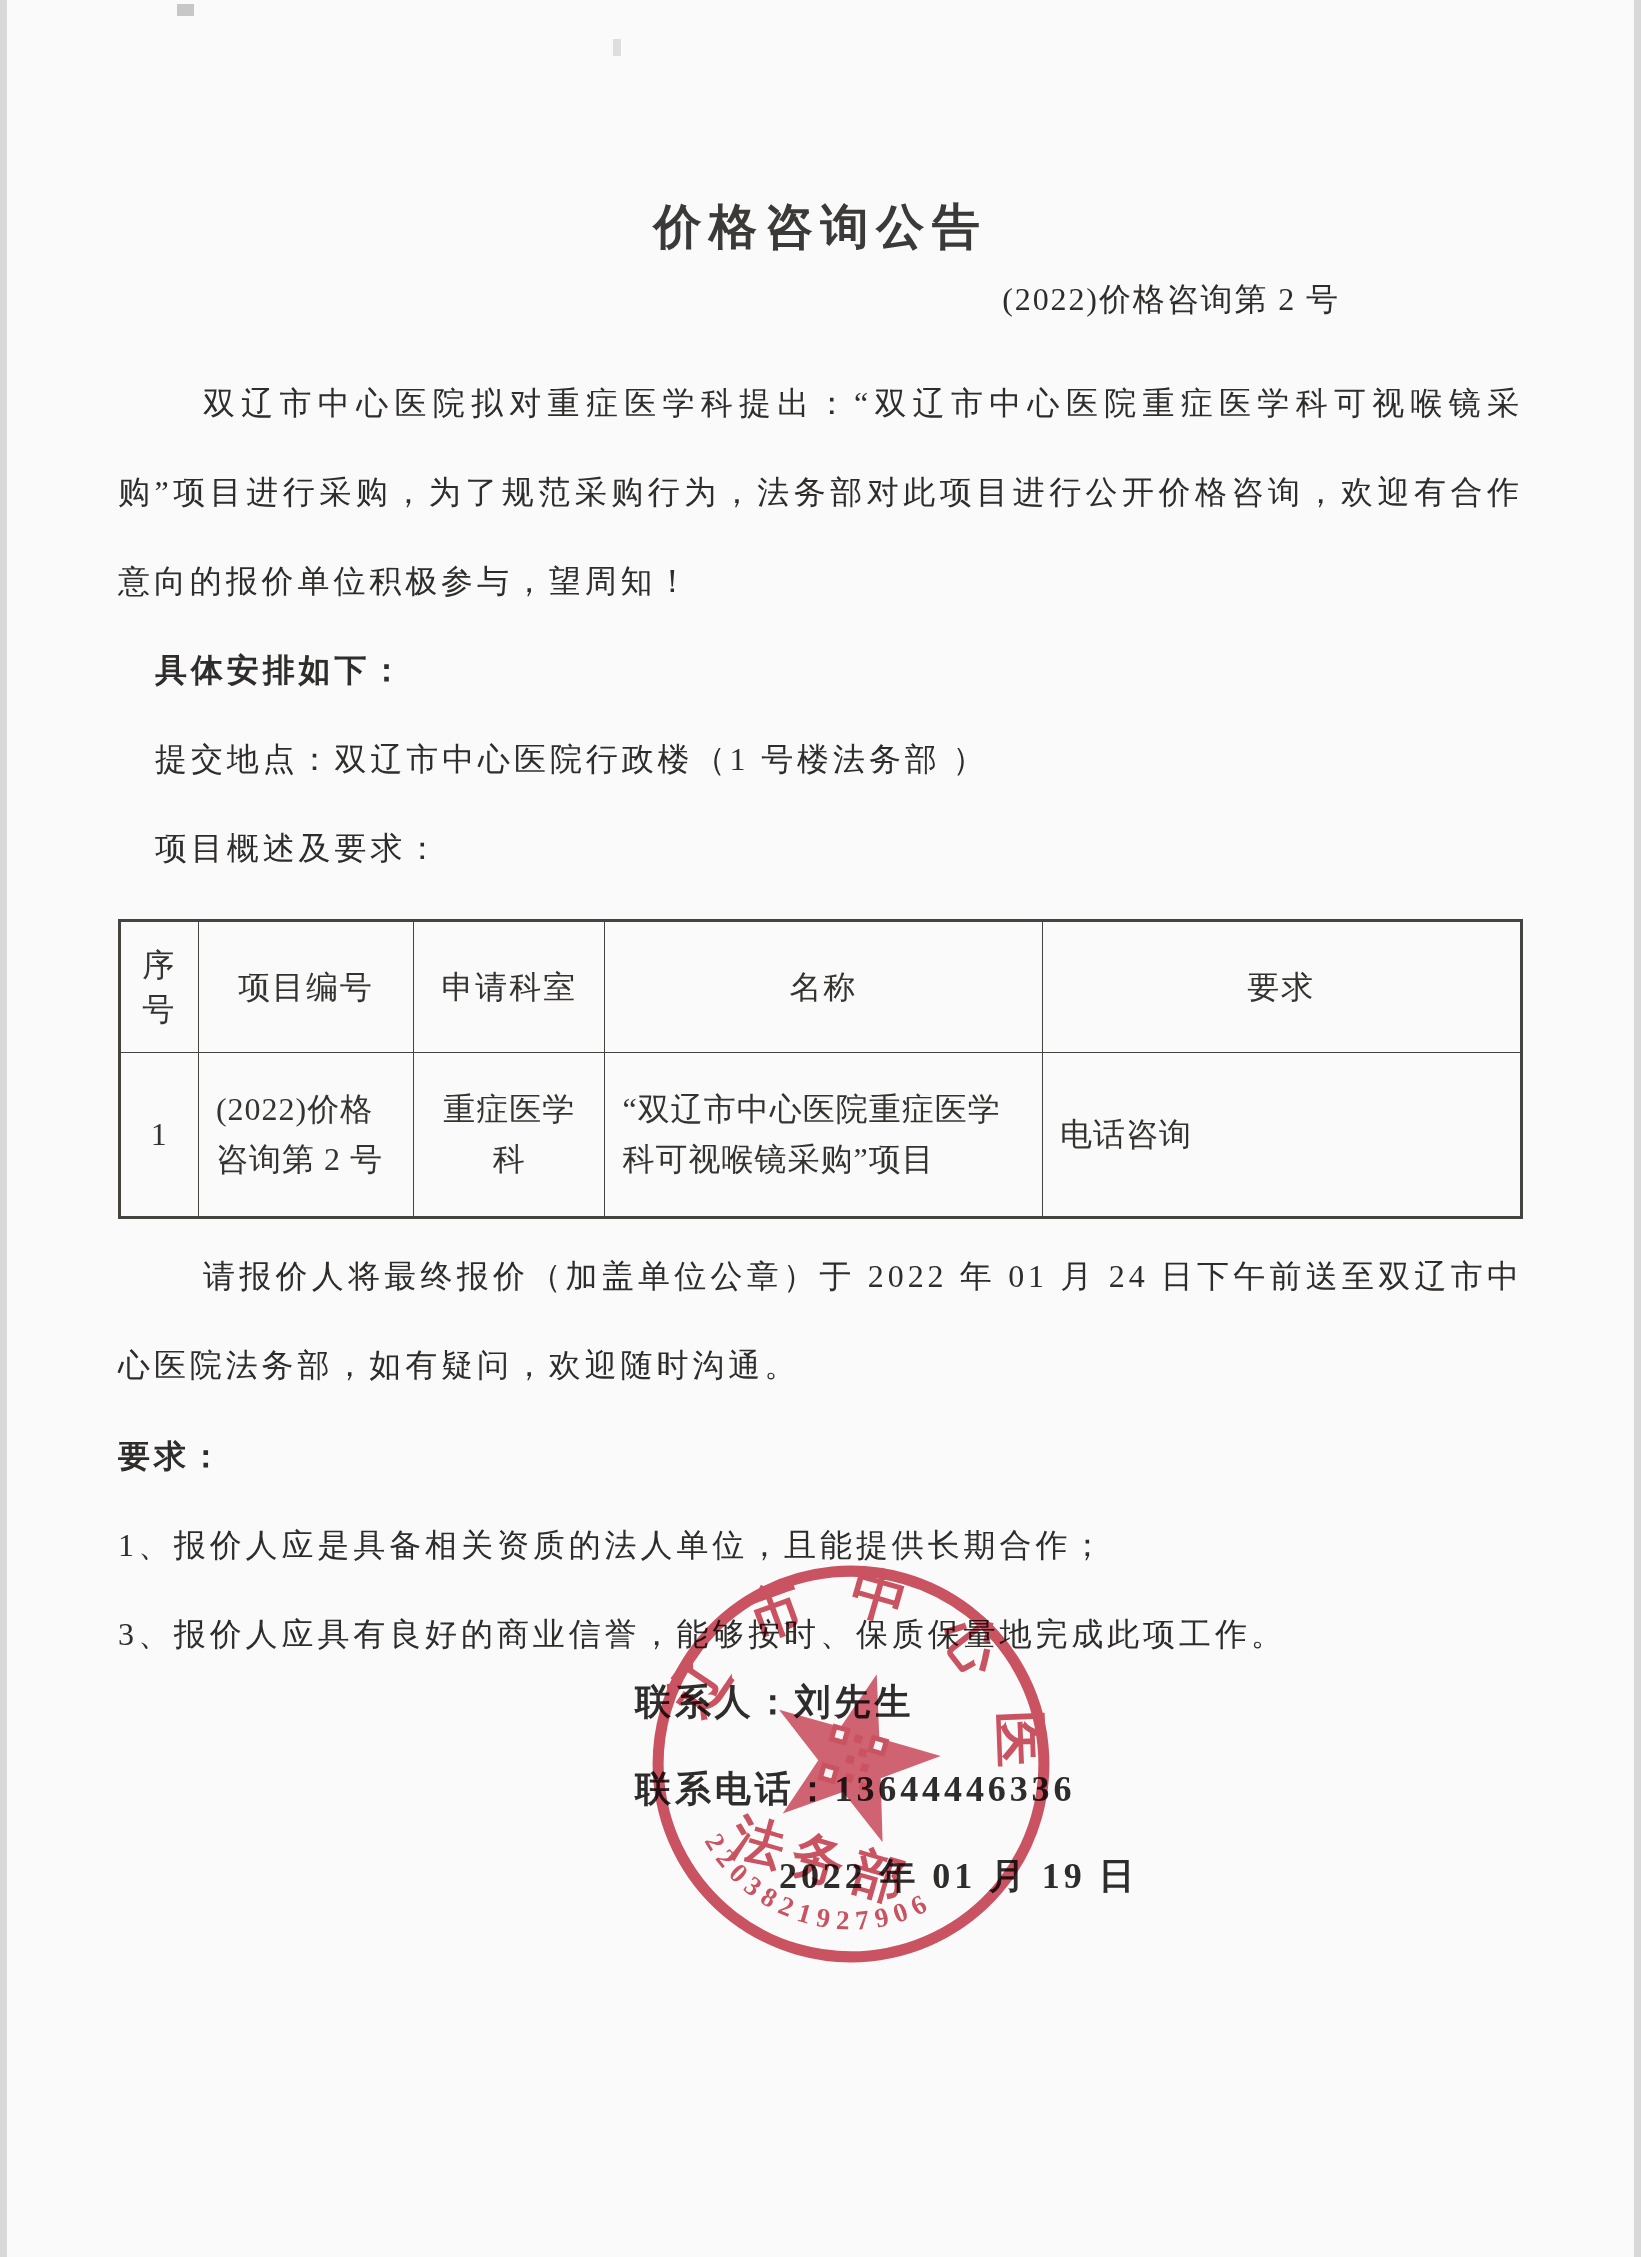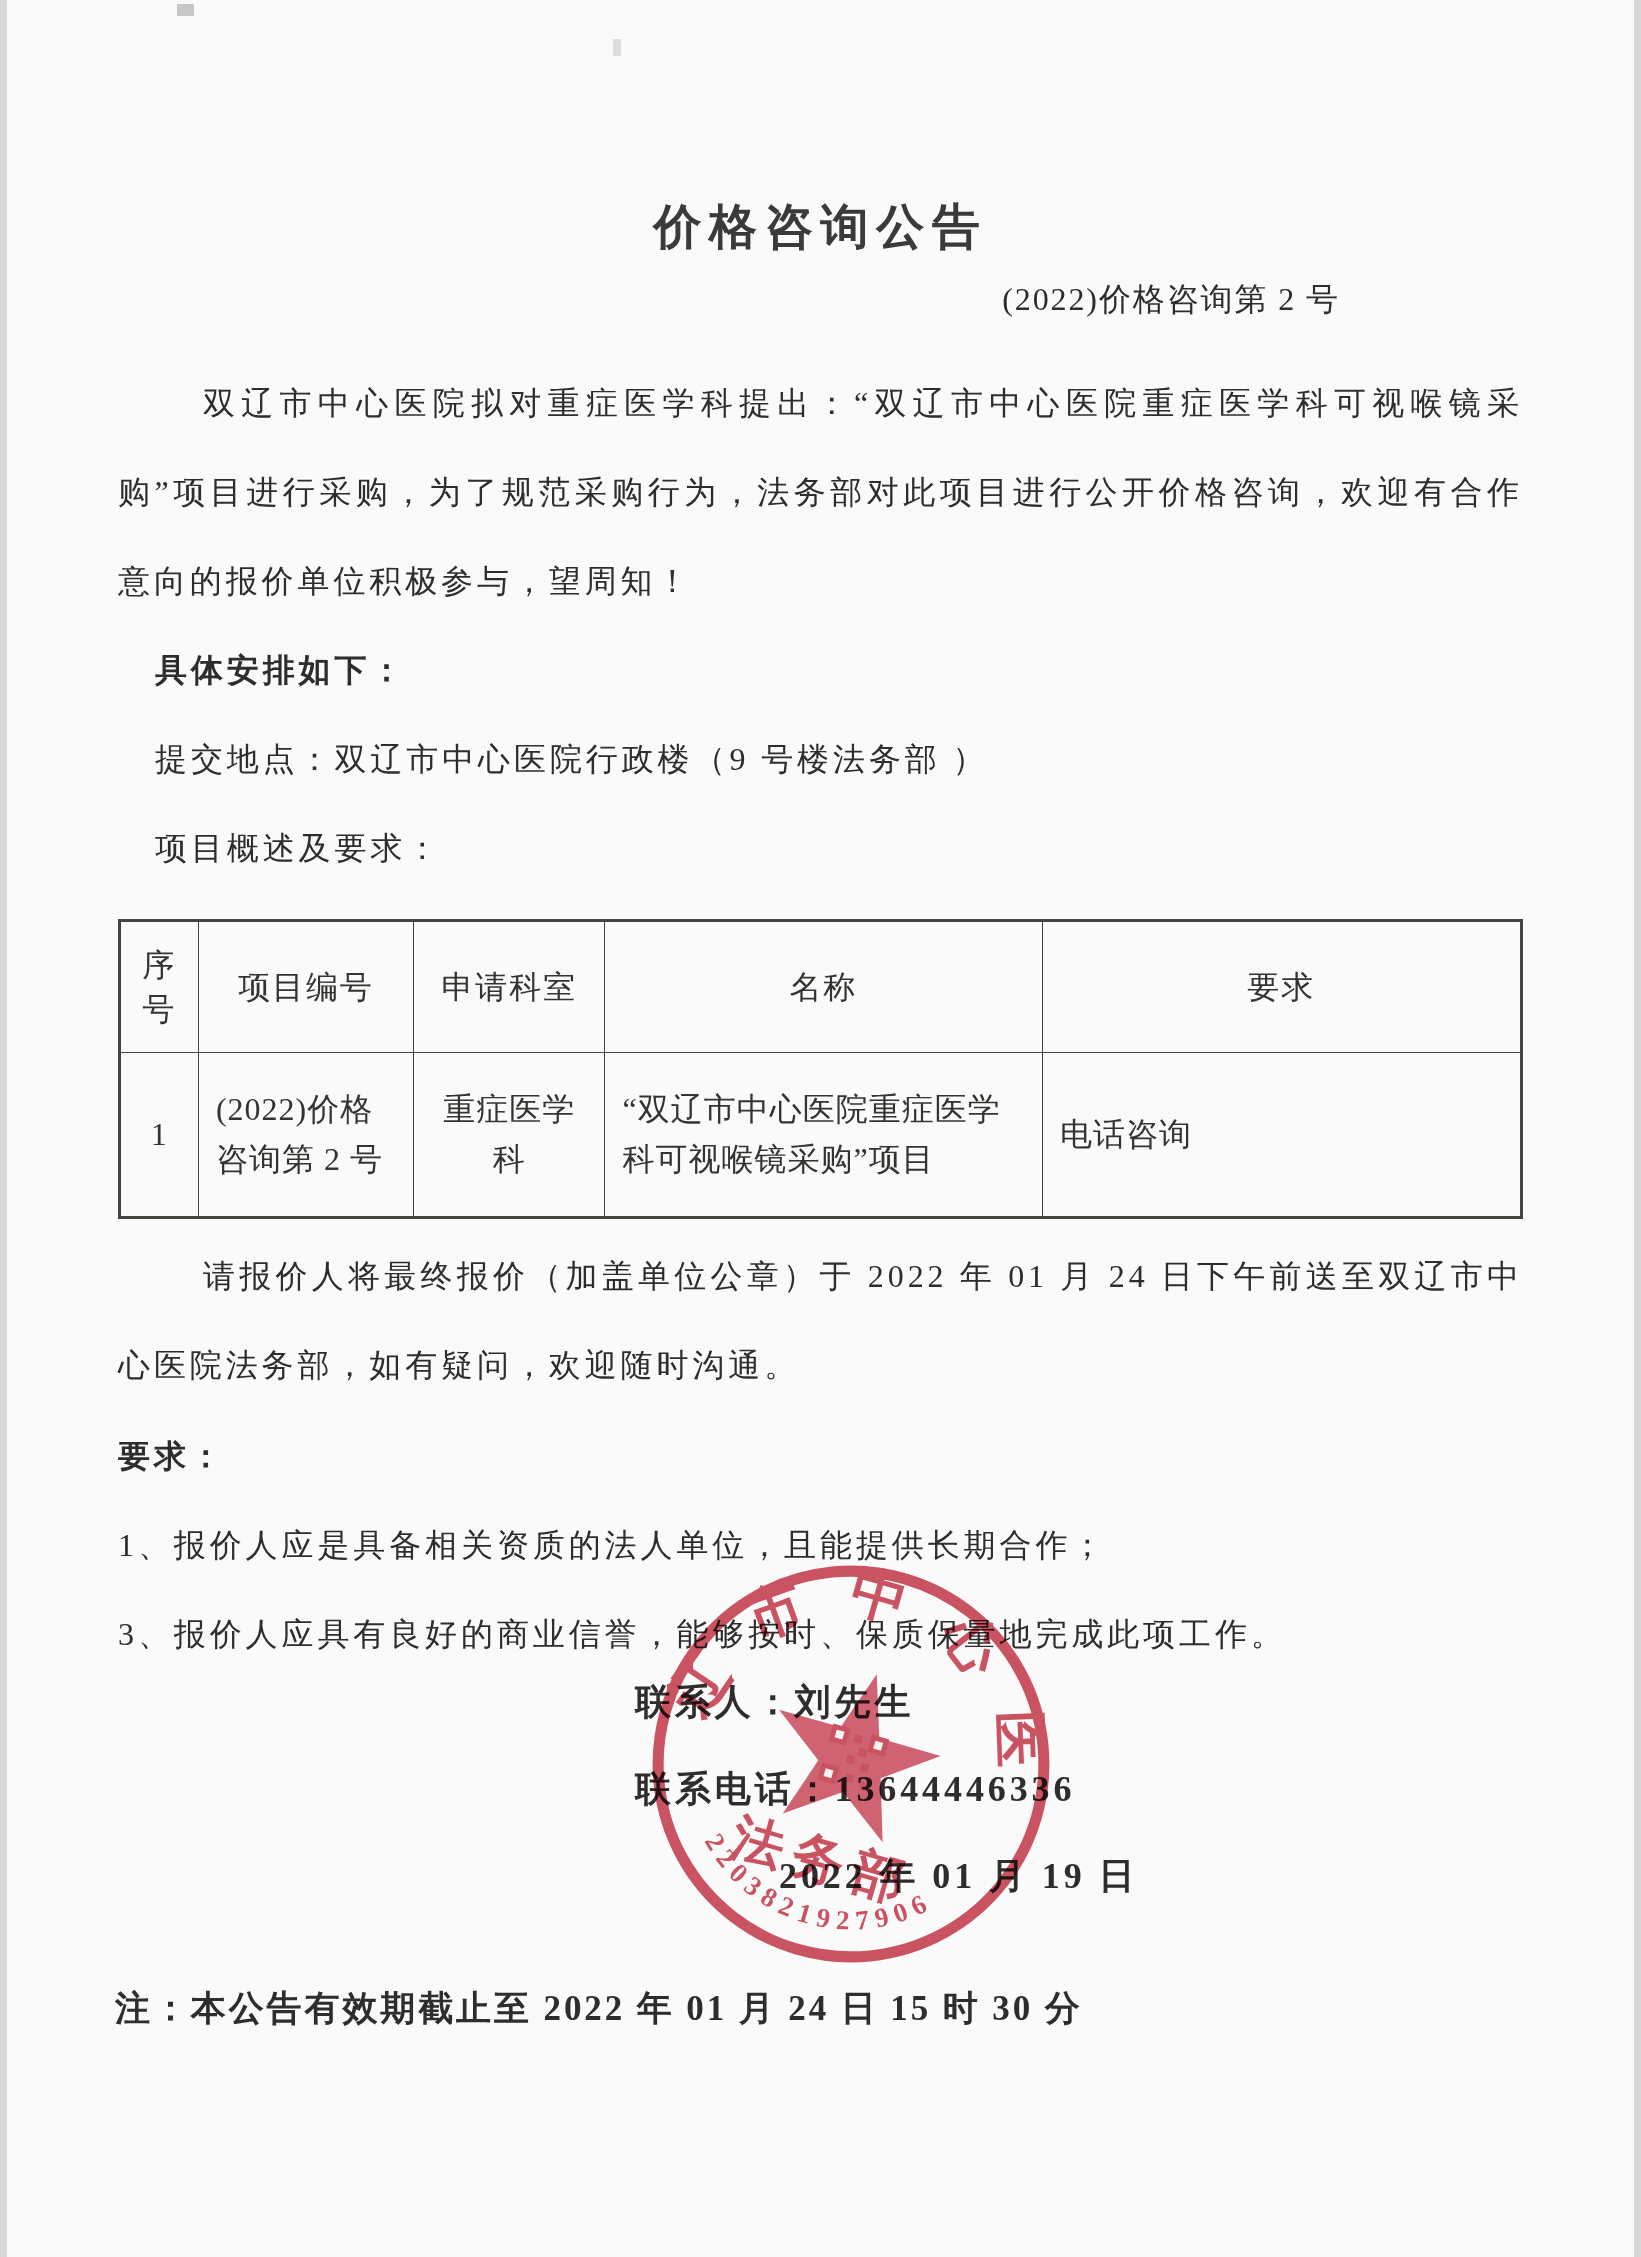--- a/index.html
+++ b/index.html
@@ -98,21 +98,21 @@
 <div class="page">
   <div class="artifact a1"></div>
   <div class="artifact a2"></div>
 
   <div class="content">
     <h1 class="title">价格咨询公告</h1>
     <div class="doc-no">(2022)价格咨询第 2 号</div>
 
     <p class="para intro">双辽市中心医院拟对重症医学科提出：“双辽市中心医院重症医学科可视喉镜采购”项目进行采购，为了规范采购行为，法务部对此项目进行公开价格咨询，欢迎有合作意向的报价单位积极参与，望周知！</p>
     <p class="para sub bold">具体安排如下：</p>
-    <p class="para sub">提交地点：双辽市中心医院行政楼（9 号楼法务部 ）</p>
+    <p class="para sub">提交地点：双辽市中心医院行政楼（1 号楼法务部 ）</p>
     <p class="para sub">项目概述及要求：</p>
 
     <table class="project">
       <colgroup>
         <col style="width:5.6%">
           <col style="width:15.4%">
           <col style="width:13.6%">
           <col style="width:31.2%">
           <col style="width:34.2%">
       </colgroup>
@@ -169,15 +169,14 @@
         <rect x="218" y="230" width="8" height="8"></rect>
         <rect x="234" y="234" width="8" height="8"></rect>
       </g>
       <text class="dept" x="220" y="338" text-anchor="middle">法务部</text>
       <text class="serial">
         <textPath href="#arcBot" startOffset="50%" text-anchor="middle">2203821927906</textPath>
       </text>
     </g>
   </svg>
 
-  <div class="abs note">注：本公告有效期截止至 2022 年 01 月 24 日 15 时 30 分</div>
 </div>
 
 
 </body></html>

